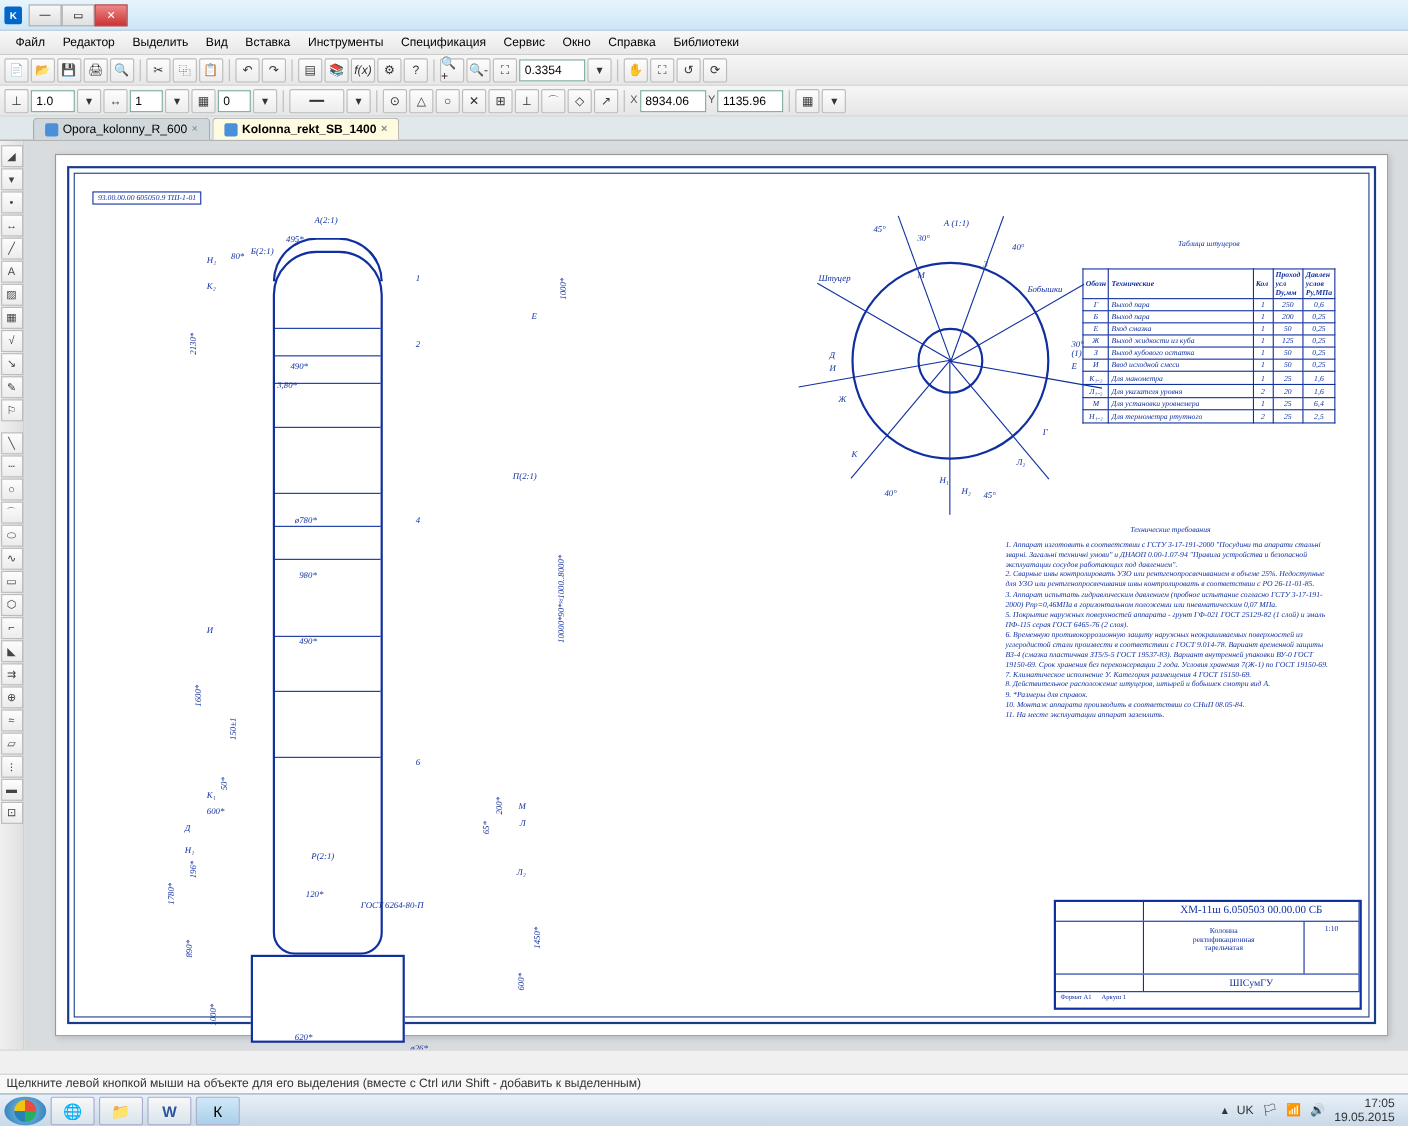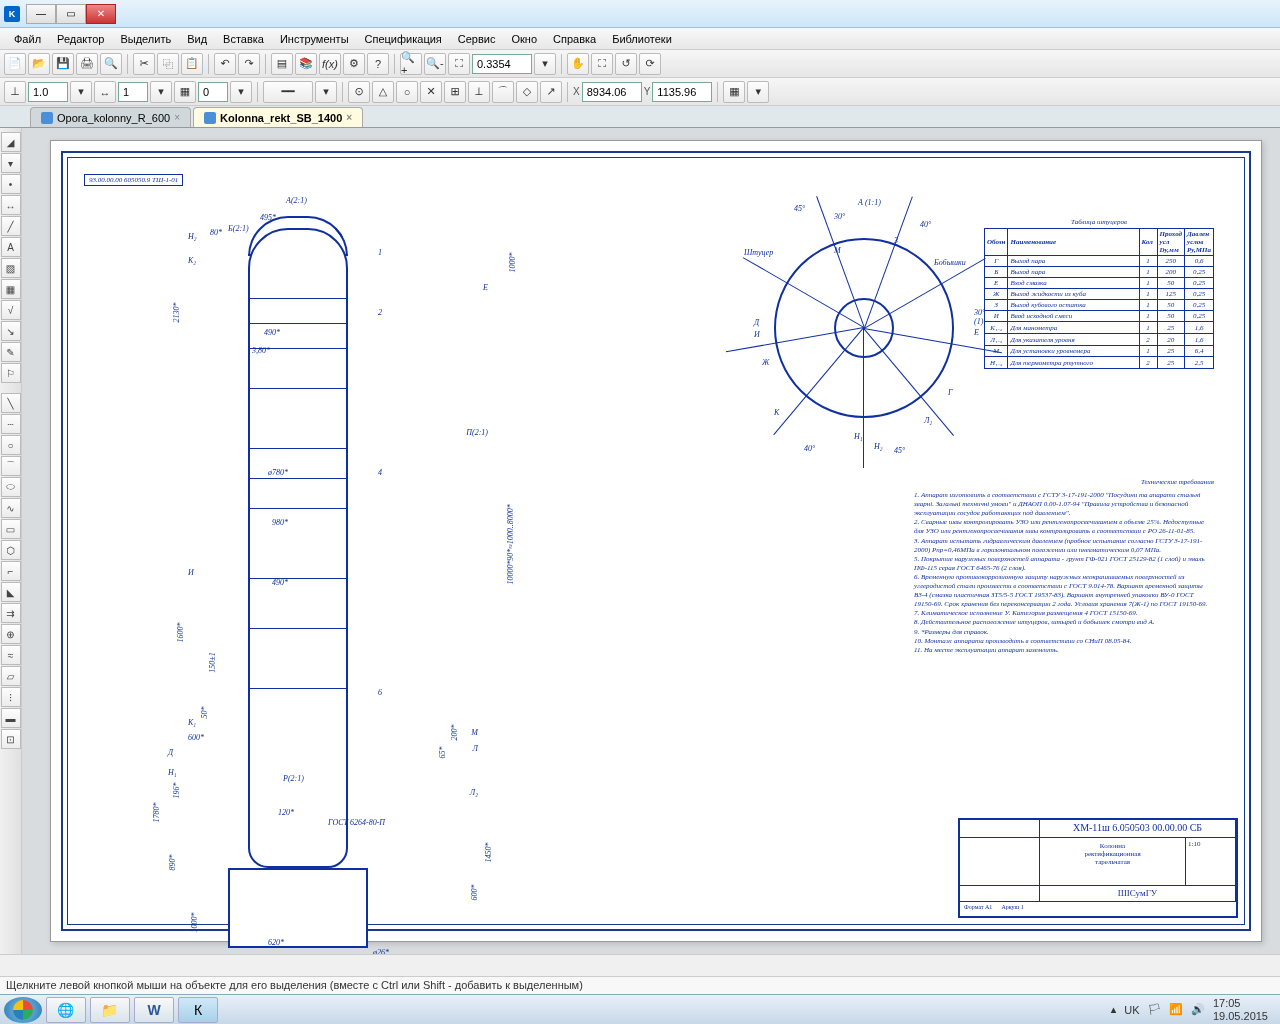--- a/index.html
+++ b/index.html
@@ -54,45 +54,45 @@
 .plan-inner { position:absolute; left:100px; top:100px; width:60px; height:60px; border:2px solid #1030a0; border-radius:50%; }
 .ray { position:absolute; left:130px; top:130px; width:140px; height:0; border-top:1px solid #1030a0; transform-origin:0 0; }
 
 .detail-view { position:absolute; right:280px; top:380px; width:200px; height:200px; }
 .bolt { position:absolute; left:60px; top:20px; width:20px; height:120px; background:#1030a0; }
 .bolt-head { position:absolute; left:50px; top:10px; width:40px; height:20px; background:#1030a0; }
 .hatch { position:absolute; left:90px; top:50px; width:80px; height:80px; background:repeating-linear-gradient(45deg,#1030a0 0,#1030a0 1px,transparent 1px,transparent 5px); clip-path: polygon(0 0, 100% 50%, 0 100%); }
 
 
 .noz-table { position:absolute; right:30px; top:60px; width:230px; font-size:7px; color:#1030a0; font-family:'Times New Roman',serif; font-style:italic; }
-.noz-table .tt { text-align:center; margin-bottom:2px; }
+.noz-table .tt { text-align:center; margin-bottom:18px; }
 .noz-table table { width:100%; border-collapse:collapse; }
 .noz-table td, .noz-table th { border:1px solid #1030a0; padding:1px 2px; text-align:left; }
 .noz-table td.c { text-align:center; }
 
 
 .techreq { position:absolute; right:30px; top:320px; width:300px; font-size:7px; color:#1030a0; font-family:'Times New Roman',serif; font-style:italic; line-height:1.3; }
-.techreq .hdr { text-align:right; margin-bottom:4px; }
+.techreq .hdr { text-align:center; margin-bottom:4px; }
 
 
 .titleblock { position:absolute; right:6px; bottom:6px; width:280px; height:100px; border:2px solid #1030a0; font-size:7px; color:#1030a0; font-family:'Times New Roman',serif; }
 .titleblock .row { display:flex; border-bottom:1px solid #1030a0; }
 .titleblock .cell { border-right:1px solid #1030a0; padding:2px; }
 
 
 .propbar { height: 22px; background:#f0f0f0; border-top:1px solid #ccc; }
 .hintbar { height: 18px; background:#f8f8f8; border-top:1px solid #ccc; padding:2px 6px; font-size:11px; color:#333; }
 
 
 .taskbar { height:30px; background:linear-gradient(#e8f0f8,#c8d8e8); border-top:1px solid #8ab; display:flex; align-items:center; padding:0 4px; }
 .startbtn { width:38px; height:26px; background:radial-gradient(circle,#7ec0ee,#2a7ab0); border-radius:50%; display:flex; align-items:center; justify-content:center; cursor:pointer; }
 .startorb { width:20px; height:20px; background:conic-gradient(#e74c3c 0 90deg,#27ae60 90deg 180deg,#2980b9 180deg 270deg,#f1c40f 270deg); border-radius:50%; }
 .taskitem { width:40px; height:26px; margin-left:4px; background:linear-gradient(#f8f8f8,#d8e4ec); border:1px solid #aac; border-radius:2px; display:flex; align-items:center; justify-content:center; cursor:pointer; font-size:14px; }
 .tray-area { margin-left:auto; display:flex; align-items:center; gap:8px; padding:0 8px; font-size:11px; color:#333; }
-.tray-area .clock { text-align:left; line-height:1.1; }
+.tray-area .clock { text-align:right; line-height:1.1; }
 
 .stampbox { position:absolute; left:16px; top:16px; border:1px solid #1030a0; padding:1px 4px; font-size:7px; color:#1030a0; font-family:'Times New Roman',serif; font-style:italic; }
 </style>
 </head>
 <body>
 
 <div class="titlebar">
   <div class="app-icon">K</div>
   <div class="winbtns">
     <div class="winbtn">―</div>
@@ -332,21 +332,21 @@
             <div class="dim" style="left:160px;top:248px">45°</div>
           </div>
 
 
           <div class="noz-table">
             <div class="tt">Таблица штуцеров</div>
             <table>
               <tbody>
                   <tr>
                 <th style="width:22px">Обозн</th>
-                <th>Наименование</th>
+                <th>Технические</th>
                 <th style="width:18px">Кол</th>
                 <th style="width:26px">Проход усл Dу,мм</th>
                 <th style="width:26px">Давлен услов Ру,МПа</th>
               </tr>
               </tbody>
                 <tbody id="nozrows">
                   <tr>
                     <td class="c">Г</td>
                     <td>Выход пара</td>
                     <td class="c">1</td>
@@ -439,21 +439,21 @@
               <div class="cell" style="width:80px"></div>
               <div class="cell" style="flex:1;text-align:center;font-size:10px">ХМ-11ш 6.050503 00.00.00 СБ</div>
             </div>
             <div class="row" style="height:48px">
               <div class="cell" style="width:80px"></div>
               <div class="cell" style="flex:1;text-align:center;padding-top:4px">
                 <div>Колонна</div>
                 <div>ректификационная</div>
                 <div>тарельчатая</div>
               </div>
-              <div class="cell" style="width:50px;text-align:left">1:10</div>
+              <div class="cell" style="width:50px;text-align:center">1:10</div>
             </div>
             <div class="row" style="height:16px">
               <div class="cell" style="width:80px"></div>
               <div class="cell" style="flex:1;text-align:center;font-size:9px">ШІСумГУ</div>
             </div>
             <div class="row" style="height:14px;border-bottom:none">
               <div class="cell" style="flex:1;border-right:none;font-size:6px;padding-left:4px">
                 <span>Формат   А1</span>
                 &nbsp;&nbsp;&nbsp;&nbsp;
                 <span>Аркуш 1</span>

